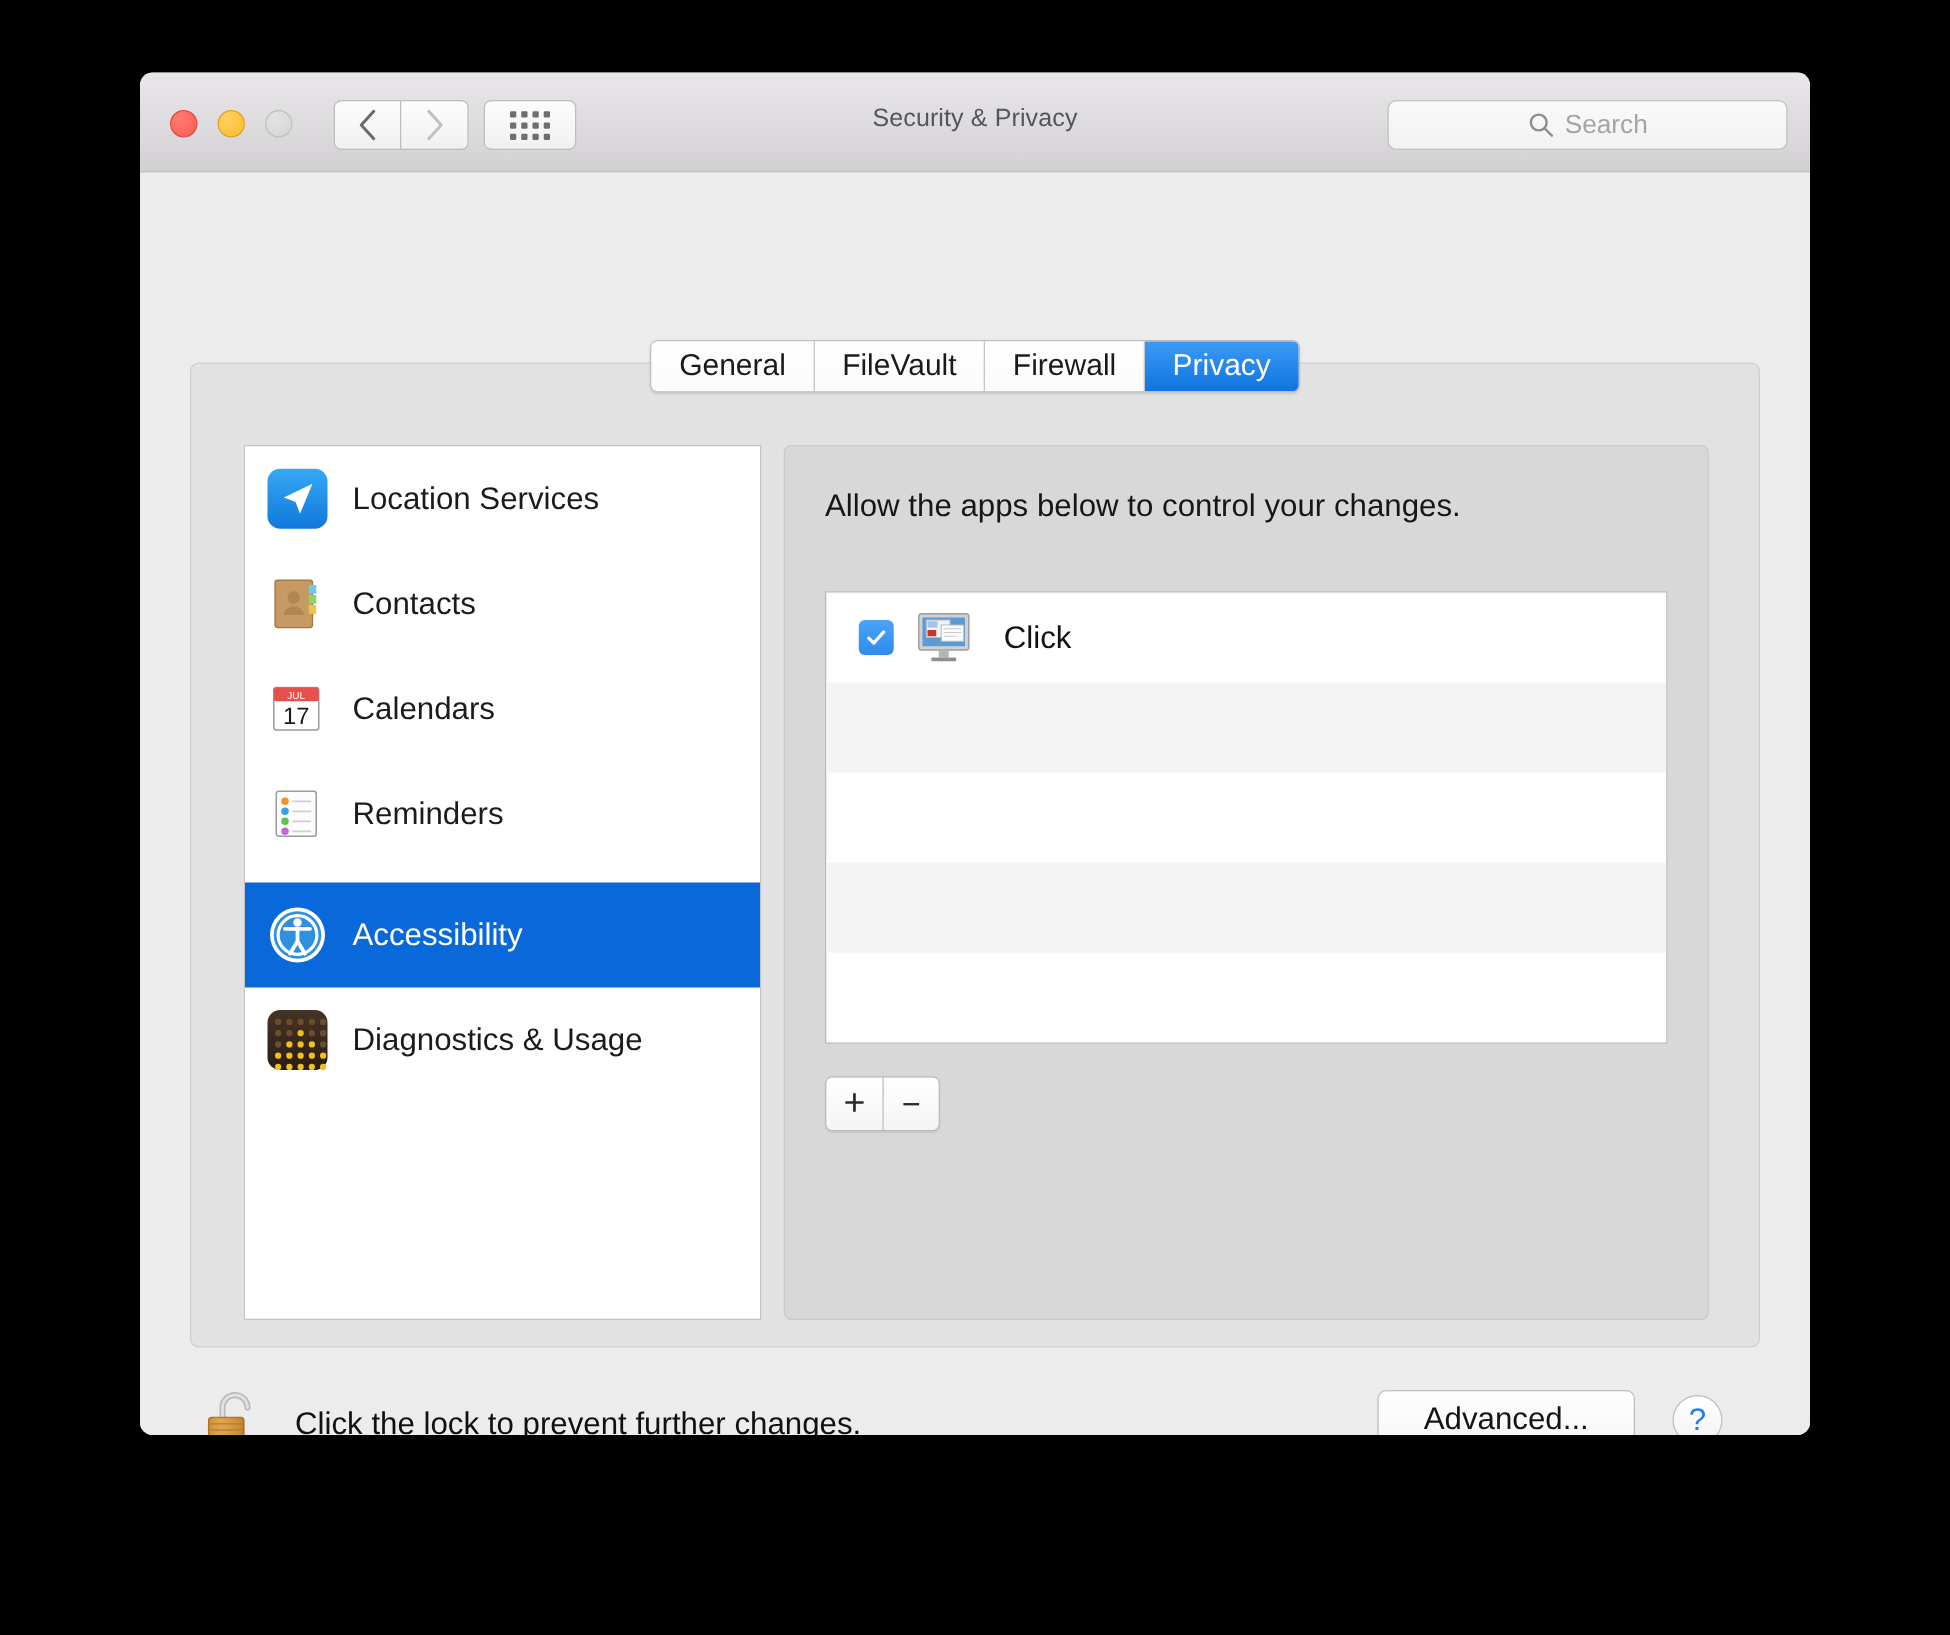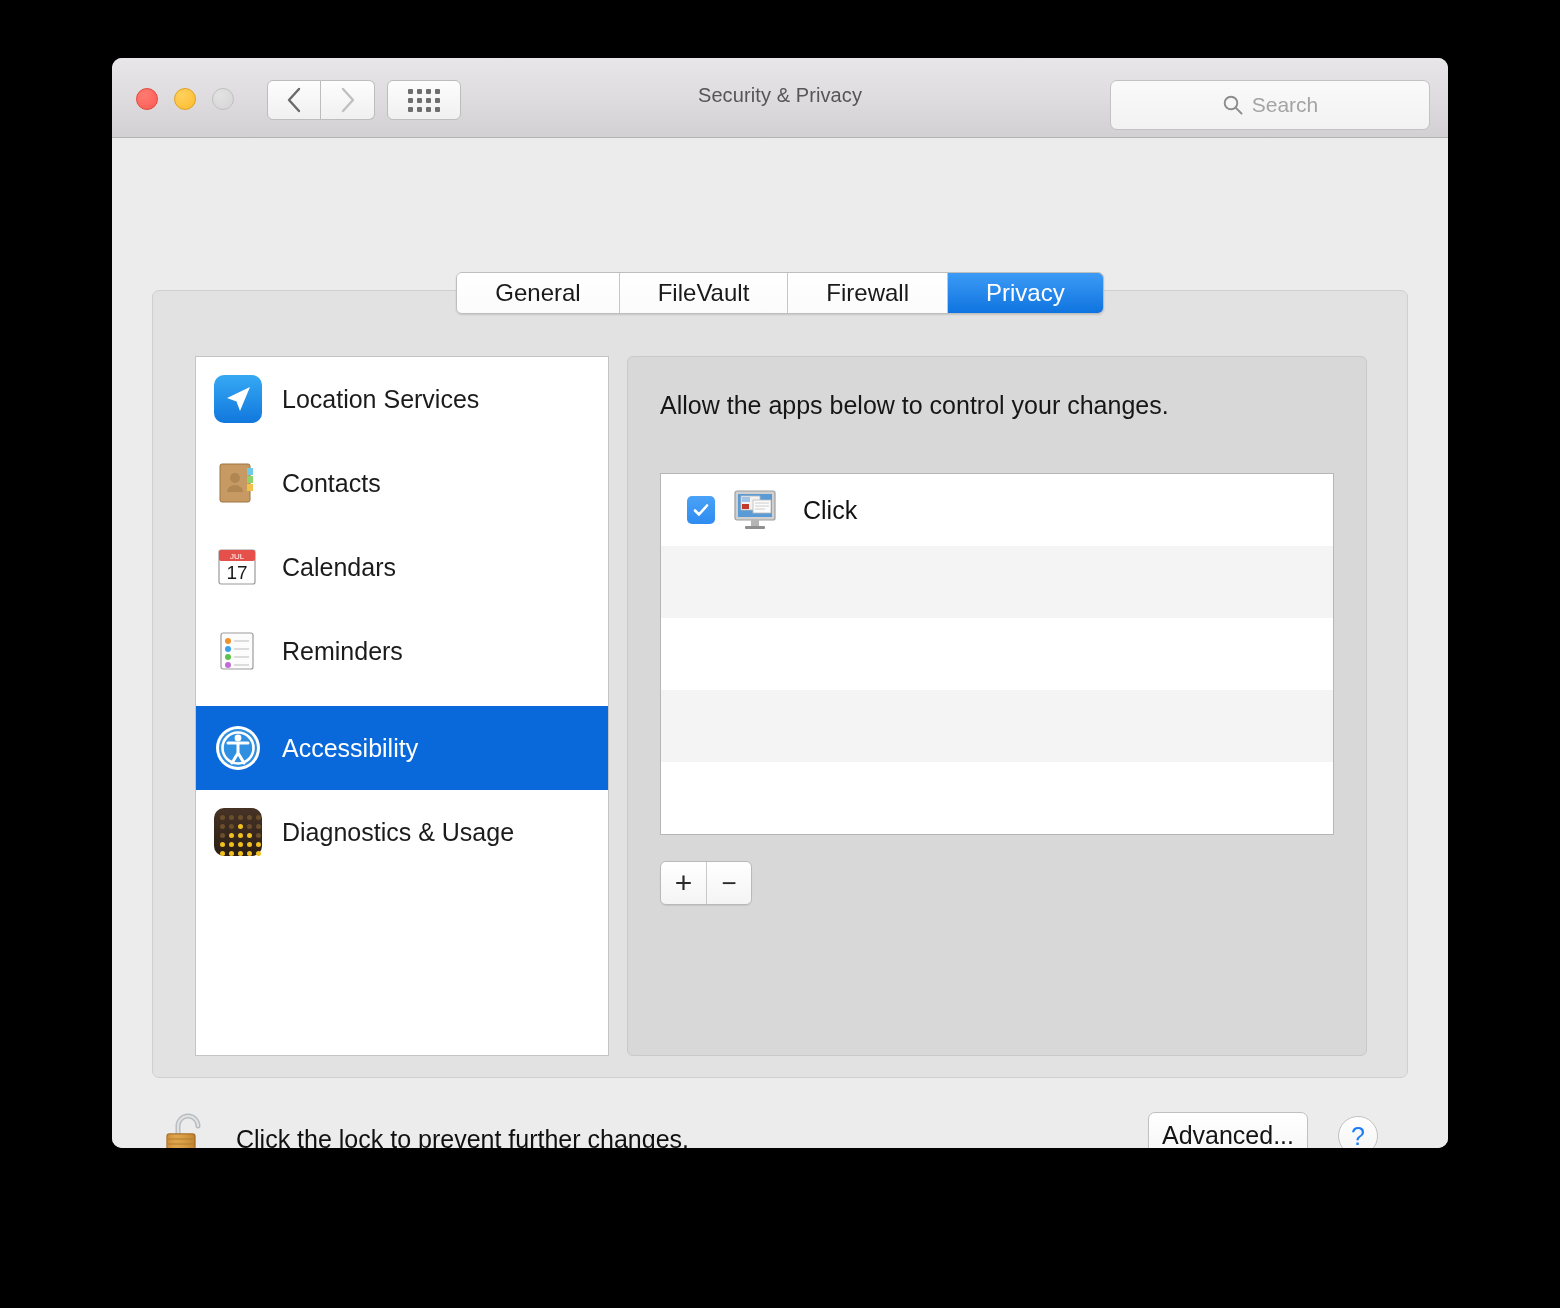--- a/index.html
+++ b/index.html
@@ -87,21 +87,21 @@
     text-align: center;
     font-size: 20px;
     color: #55555a;
     letter-spacing: 0.1px;
   }
 
   .searchfield {
     position: absolute;
     right: 18px;
     top: 22px;
-    width: 320px; height: 50px;
+    width: 320px; height: 40px;
     background: linear-gradient(to bottom, #fafafa, #f2f2f2);
     border: 1px solid #c2c2c2;
     border-radius: 7px;
     display: flex;
     align-items: center;
     justify-content: center;
     gap: 8px;
   }
   .search-ph { font-size: 21px; color: #a4a4a4; }
 
@@ -129,21 +129,21 @@
     z-index: 5;
   }
   .tabstrip {
     display: flex;
     border-radius: 6px;
     overflow: hidden;
     border: 1px solid #bebebe;
     box-shadow: 0 1px 2px rgba(0,0,0,0.13);
   }
   .tab {
-    padding: 0 38px;
+    padding: 0 22px;
     height: 40px;
     line-height: 40px;
     font-size: 24px;
     color: #1a1a1a;
     background: linear-gradient(to bottom, #ffffff, #fbfbfb);
     border-right: 1px solid #c6c6c6;
     white-space: nowrap;
   }
   .tab:last-child { border-right: none; }
   .tab.active {
@@ -278,21 +278,21 @@
     display: flex;
     align-items: center;
     gap: 22px;
   }
   .lock-text { font-size: 25px; color: #101010; }
 
   .advanced-btn {
     position: absolute;
     right: 140px;
     top: 14px;
-    padding: 0 13px;
+    padding: 0 36px;
     height: 46px;
     line-height: 44px;
     font-size: 25px;
     color: #141414;
     background: linear-gradient(to bottom, #ffffff, #f6f6f6);
     border: 1px solid #c0c0c0;
     border-radius: 7px;
     box-shadow: 0 1px 1px rgba(0,0,0,0.07);
   }
   .help-btn {

